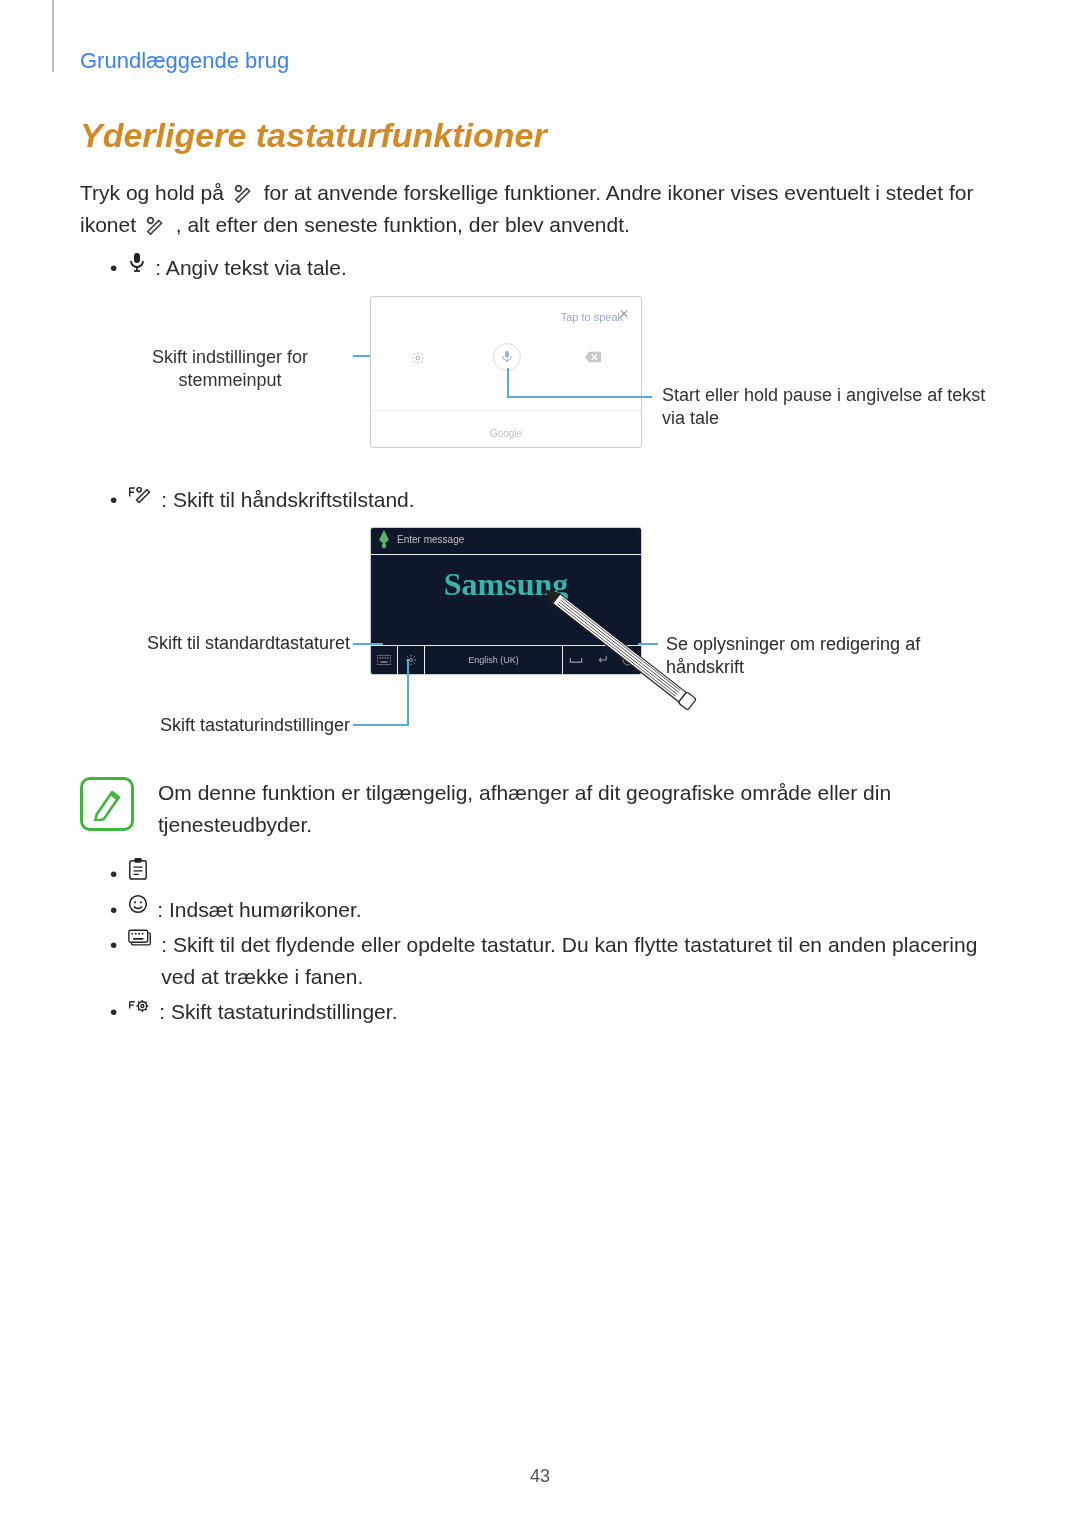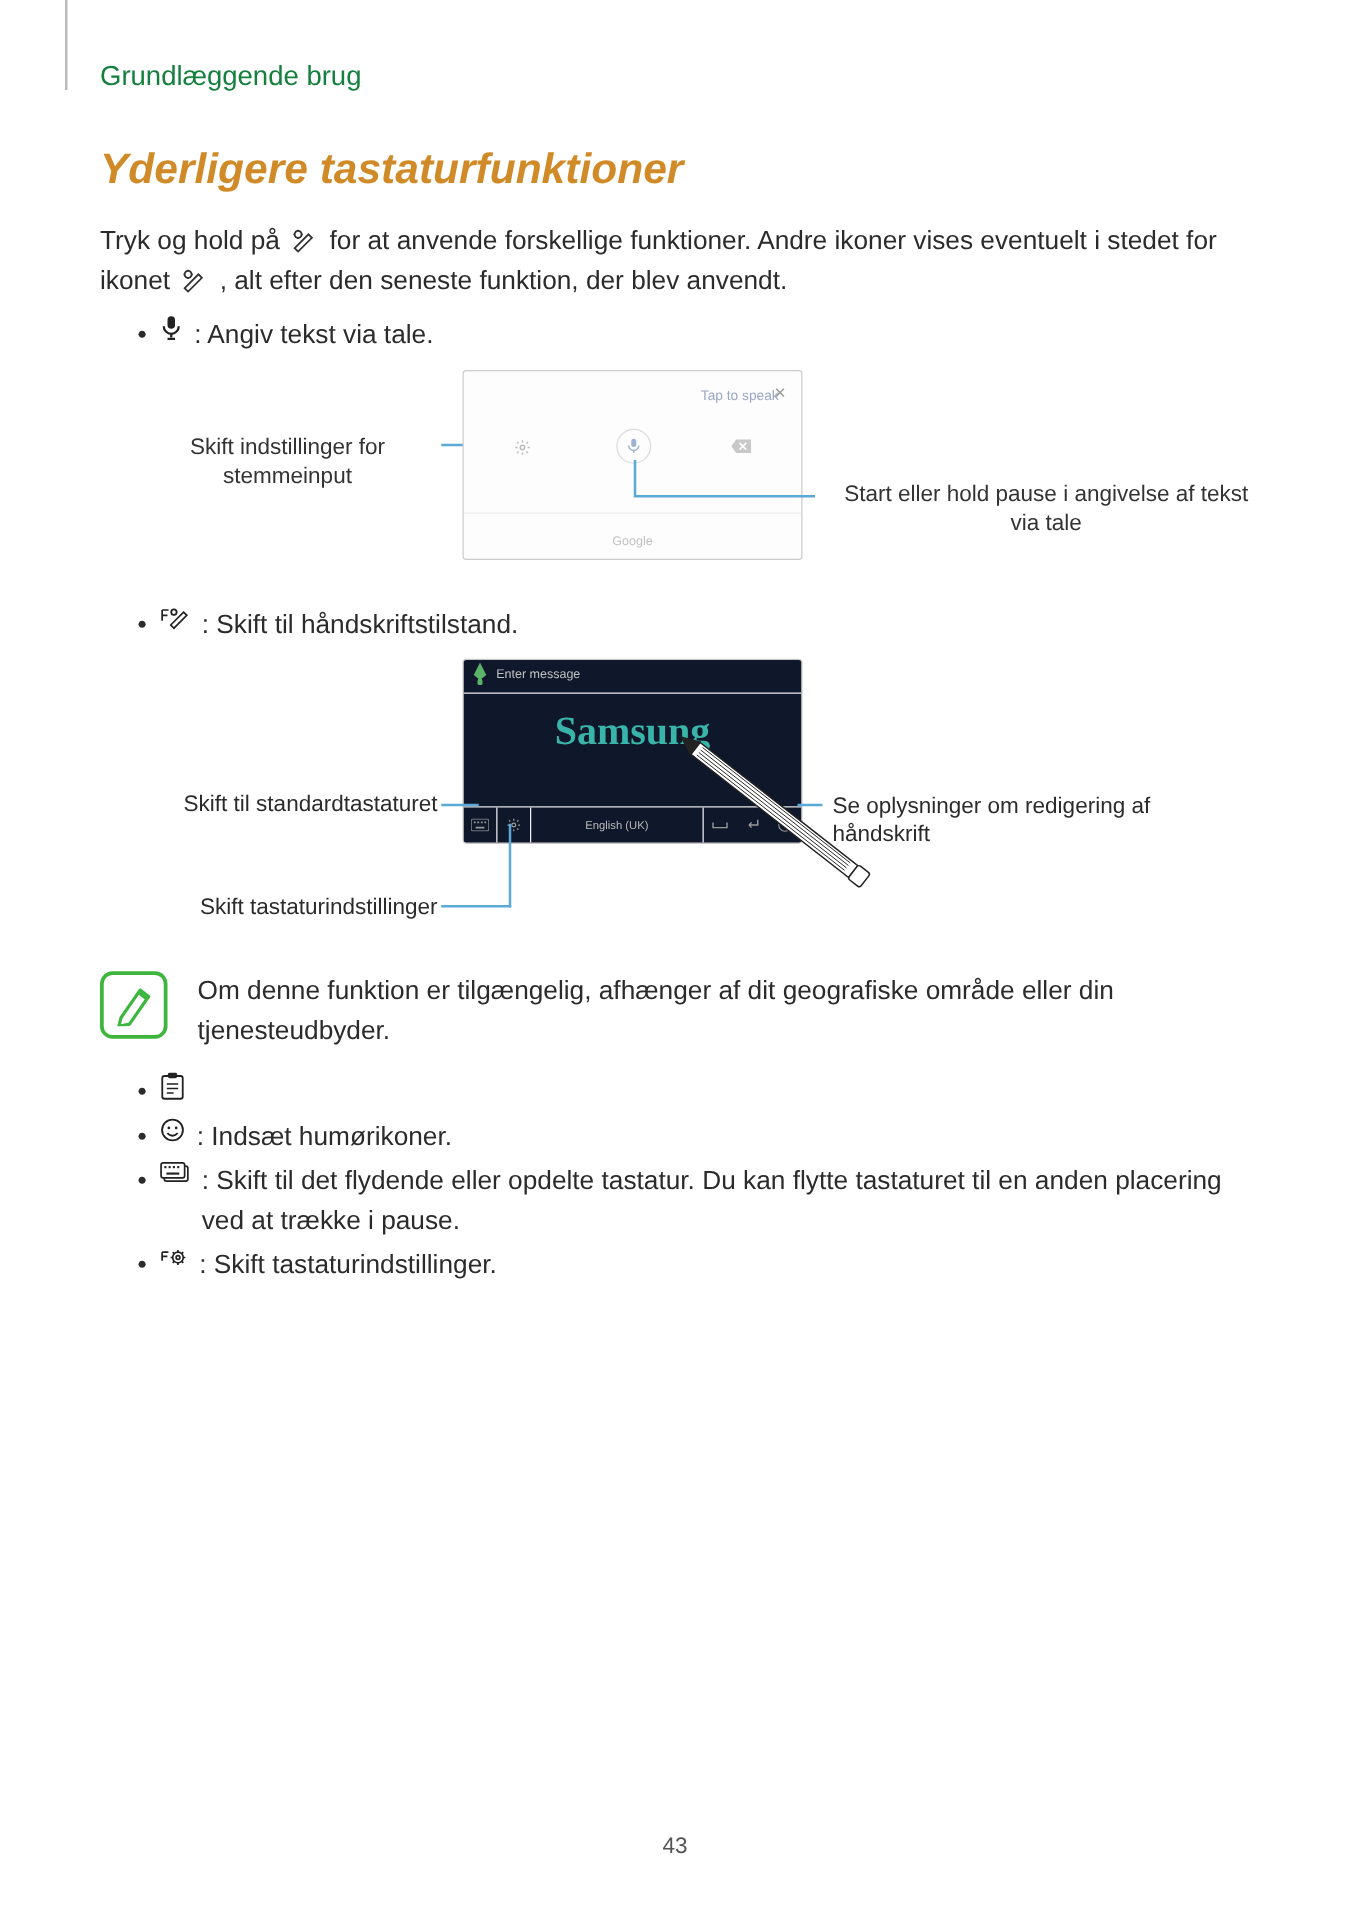--- a/index.html
+++ b/index.html
@@ -20,21 +20,21 @@
   .left-rule {
     position: absolute;
     left: 52px;
     top: 0;
     width: 2px;
     height: 72px;
     background: #bbb;
   }
   .running-head {
     font-size: 22px;
-    color: #15803d;
+    color: #3b82f6;
     margin: 0 0 42px 0;
     font-weight: 400;
   }
   h2.section-title {
     color: #d08b28;
     font-size: 34px;
     font-weight: 600;
     margin: 0 0 22px 0;
     font-style: italic;
   }
@@ -95,21 +95,21 @@
     position:absolute; top:59px; left:243px; width:62px; height:2px; background:#5aa9d6;
   }
   .fig1-line-right-v {
     position:absolute; left:397px; top:72px; width:2px; height:28px; background:#5aa9d6;
   }
   .fig1-line-right-h {
     position:absolute; left:397px; top:100px; width:145px; height:2px; background:#5aa9d6;
   }
   .fig1-callout-right {
     position:absolute; left:552px; top:88px; width:350px;
-    font-size:18px; color:#333; line-height:1.3;text-align:center;
+    font-size:18px; color:#333; line-height:1.3;
   }
   
   .fig2-wrap {
     position: relative;
     width: 920px;
     height: 230px;
     margin: 4px 0 8px 30px;
   }
   .fig2-panel {
     position:absolute; left:260px; top:8px; width:270px; height:146px;
@@ -400,21 +400,21 @@
           <rect x="1" y="1" width="22" height="14" rx="2" fill="#fff" stroke="#222" stroke-width="1.6"></rect>
           <g fill="#222">
             <rect x="4" y="4" width="2" height="2"></rect>
             <rect x="8" y="4" width="2" height="2"></rect>
             <rect x="12" y="4" width="2" height="2"></rect>
             <rect x="16" y="4" width="2" height="2"></rect>
             <rect x="6" y="10" width="12" height="2"></rect>
           </g>
         </svg>
     </span>
-    <span> : Skift til det flydende eller opdelte tastatur. Du kan flytte tastaturet til en anden placering ved at trække i pause.</span>
+    <span> : Skift til det flydende eller opdelte tastatur. Du kan flytte tastaturet til en anden placering ved at trække i fanen.</span>
   </div>
 
   <div class="bullet-line">
     <span class="dot">•</span>
     <span class="inline-icon">
       <svg width="22" height="20" viewBox="0 0 26 22">
           <g fill="none" stroke="#222" stroke-width="1.6">
             <path d="M2 6 v8 M2 6 h6 M2 10 h5"></path>
             <circle cx="17" cy="11" r="5"></circle>
             <circle cx="17" cy="11" r="1.8"></circle>

